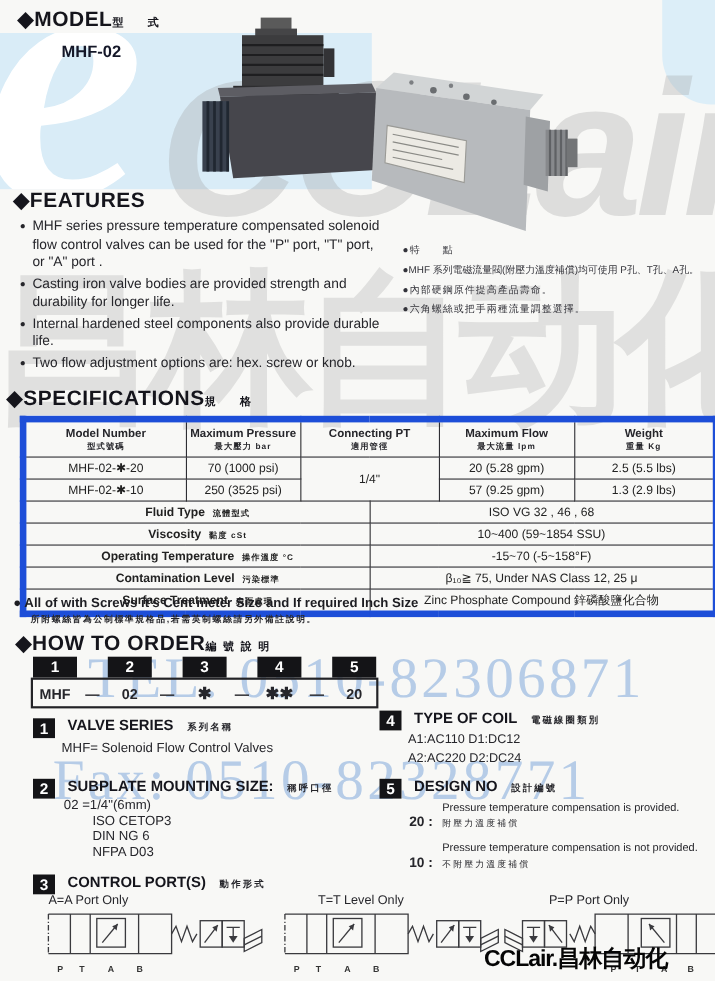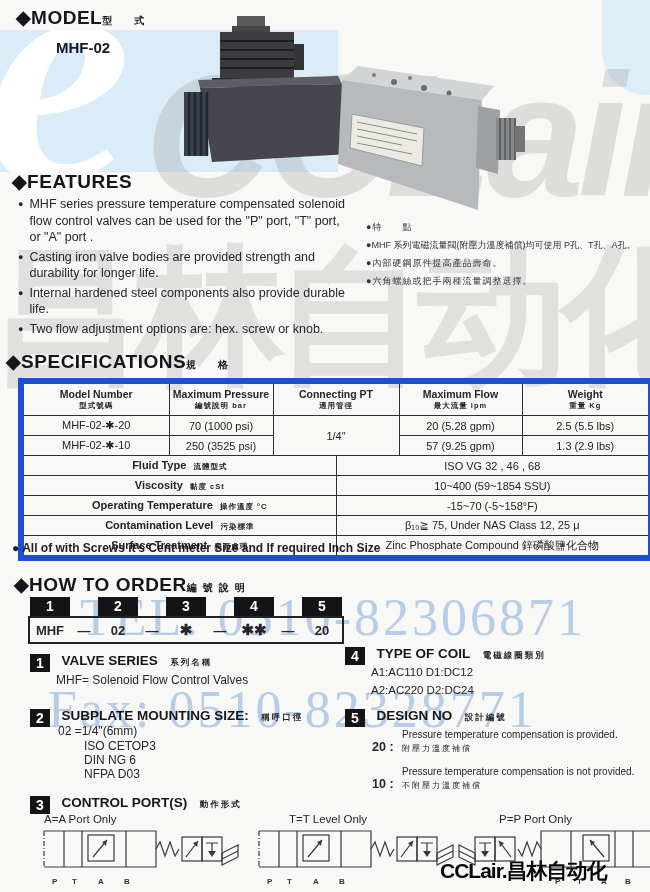--- a/index.html
+++ b/index.html
@@ -163,21 +163,21 @@
         <col style="width:129px">
     </colgroup>
     <tbody>
         <tr>
       <th>
         <span class="th-en">Model Number</span>
         <span class="th-cn">型式號碼</span>
           </th>
       <th>
         <span class="th-en">Maximum Pressure</span>
-        <span class="th-cn">編號說明  bar</span>
+        <span class="th-cn">最大壓力  bar</span>
           </th>
       <th colspan="2">
         <span class="th-en">Connecting PT</span>
         <span class="th-cn">適用管徑</span>
           </th>
       <th>
         <span class="th-en">Maximum Flow</span>
         <span class="th-cn">最大流量  lpm</span>
           </th>
       <th>
@@ -225,20 +225,21 @@
     <tr>
       <td colspan="3">
         <span class="attr-en">Surface Treatment</span>
         <span class="attr-cn">表面處理</span></td>
       <td colspan="3">Zinc Phosphate Compound 鋅磷酸鹽化合物</td>
     </tr>
   </tbody>
     </table>
 
   <div class="abs" style="left:12px;top:541px;font-size:12px;font-weight:bold;color:#1d1d22;z-index:2">● All of with Screws it's Cent meter Size and If required Inch Size</div>
+  <div class="abs" style="left:28px;top:557px;font-size:8px;font-weight:bold;letter-spacing:1.5px;z-index:2">所附螺絲皆為公制標準規格品,若需英制螺絲請另外備註說明。</div>
 
   <div class="abs h-main" style="left:14px;top:573px;z-index:2">
     <span class="big">◆HOW TO  ORDER</span>
     <span class="cn">編號說明</span>
   </div>
 
   <div class="abs ogrid" style="left:30px;top:597px;z-index:2">
     <div class="obox" style="grid-column:1">1</div>
     <div class="obox" style="grid-column:3">2</div>
     <div class="obox" style="grid-column:5">3</div>

